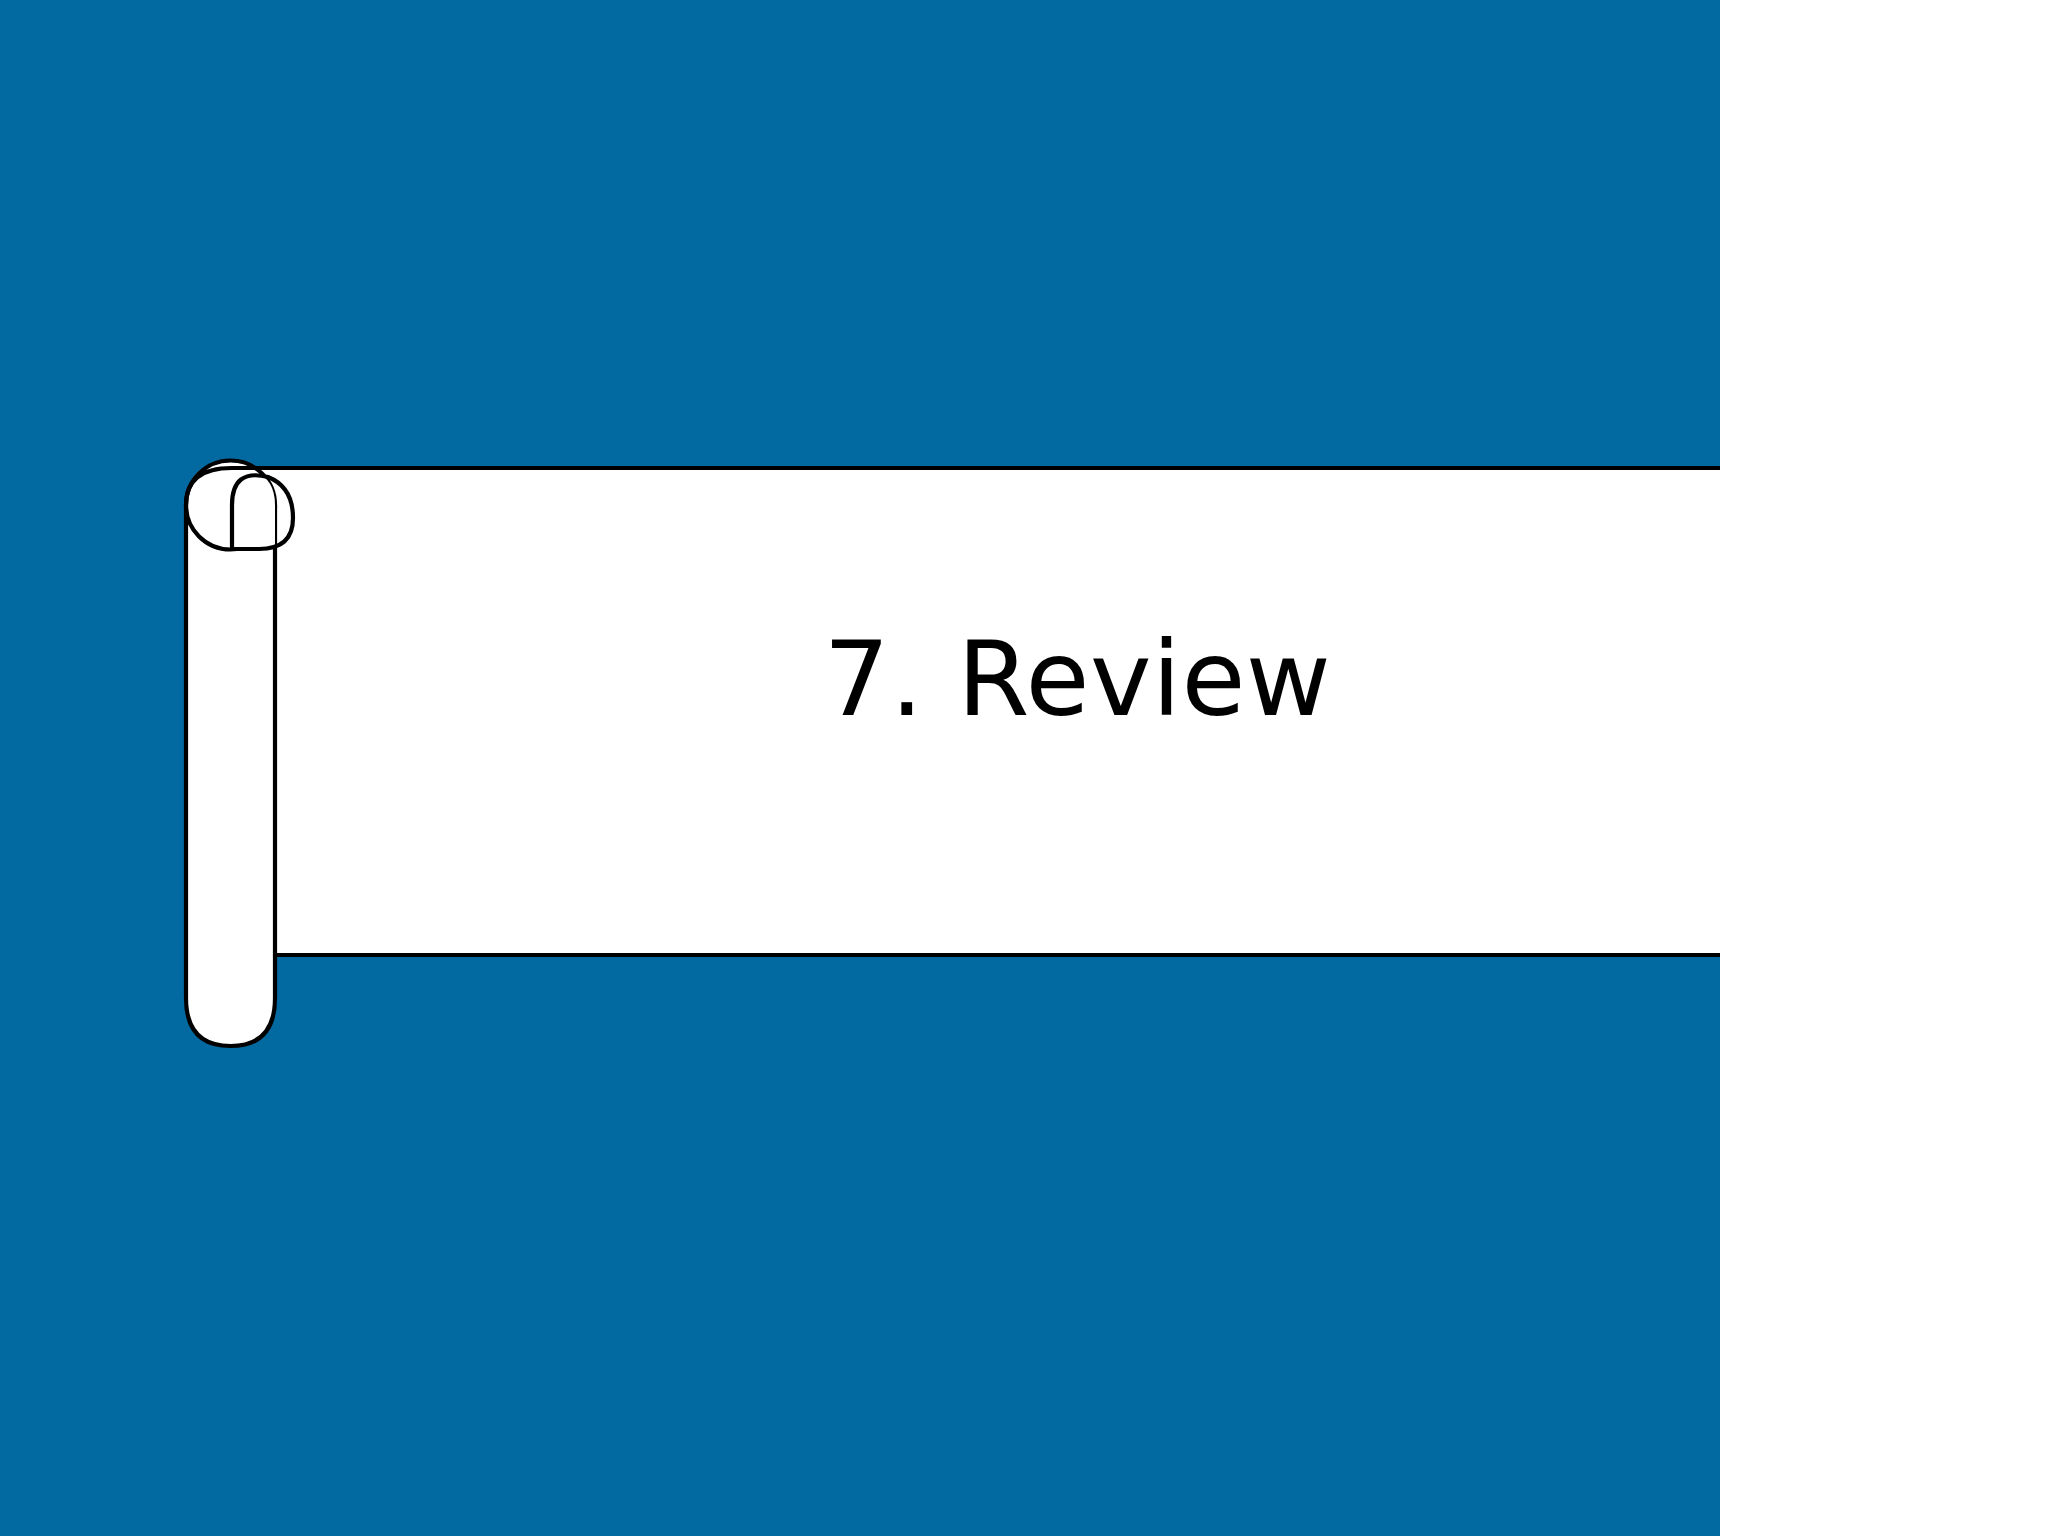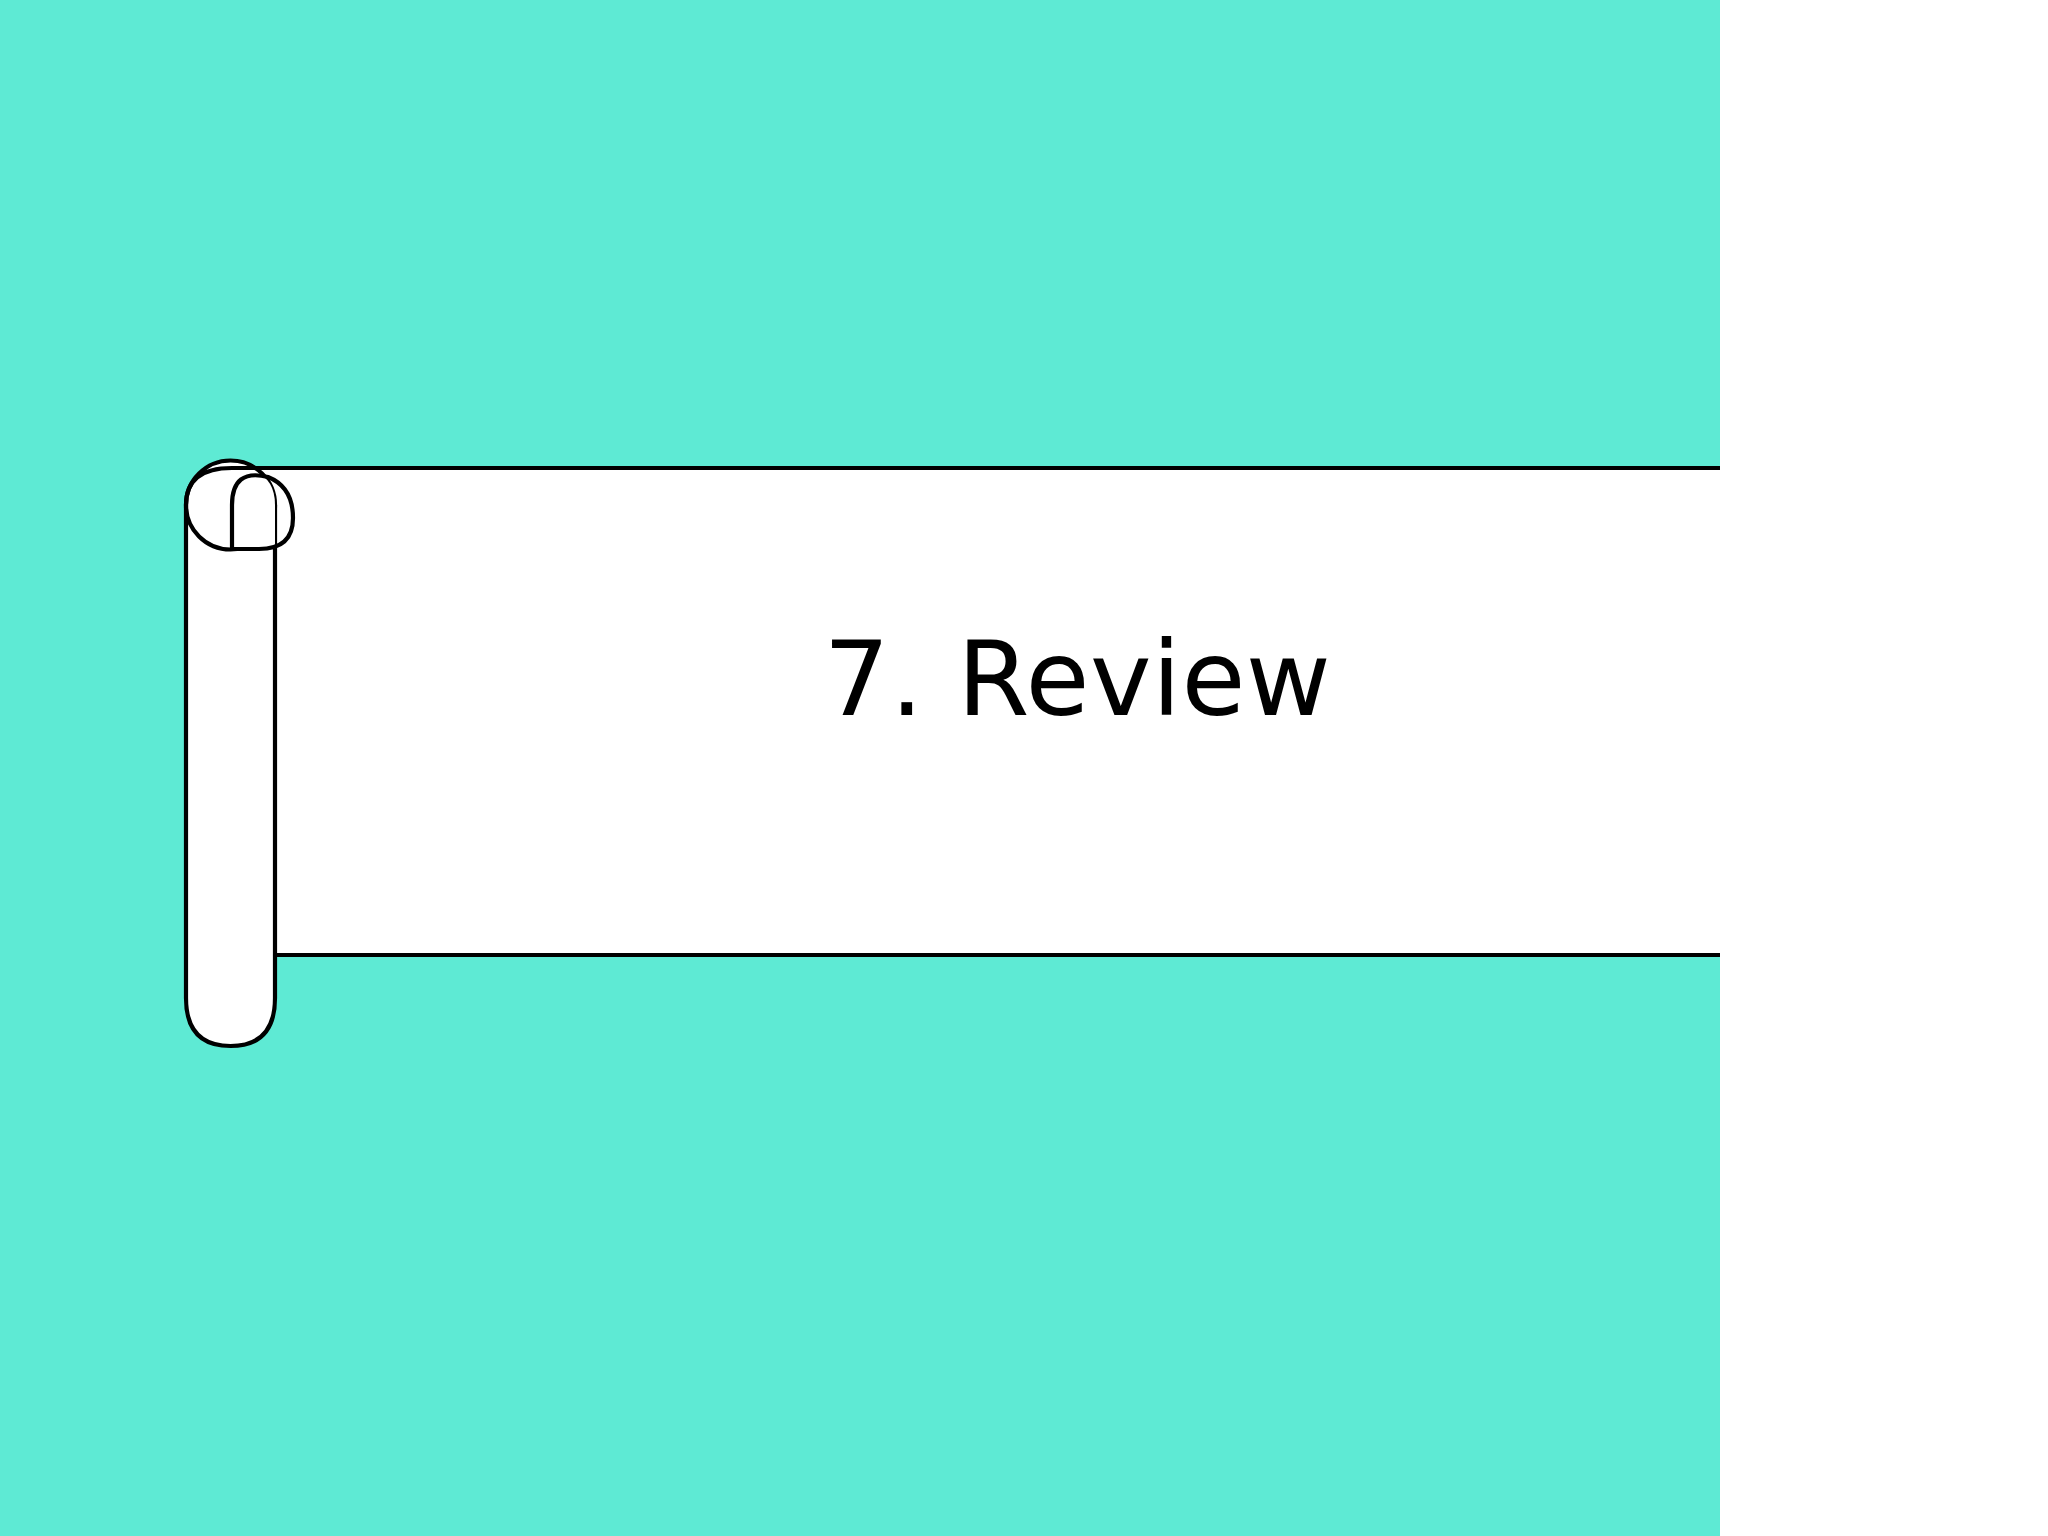--- a/index.html
+++ b/index.html
@@ -8,21 +8,21 @@
     padding: 0;
     background: #ffffff;
   }
   body {
     font-family: "Liberation Sans", sans-serif;
   }
   #slide {
     position: relative;
     width: 1720px;
     height: 1536px;
-    background: #5eead4;
+    background: #0369a1;
     overflow: hidden;
   }
   #scroll-svg {
     position: absolute;
     left: 0;
     top: 0;
     width: 2048px;
     height: 1536px;
     display: block;
   }

